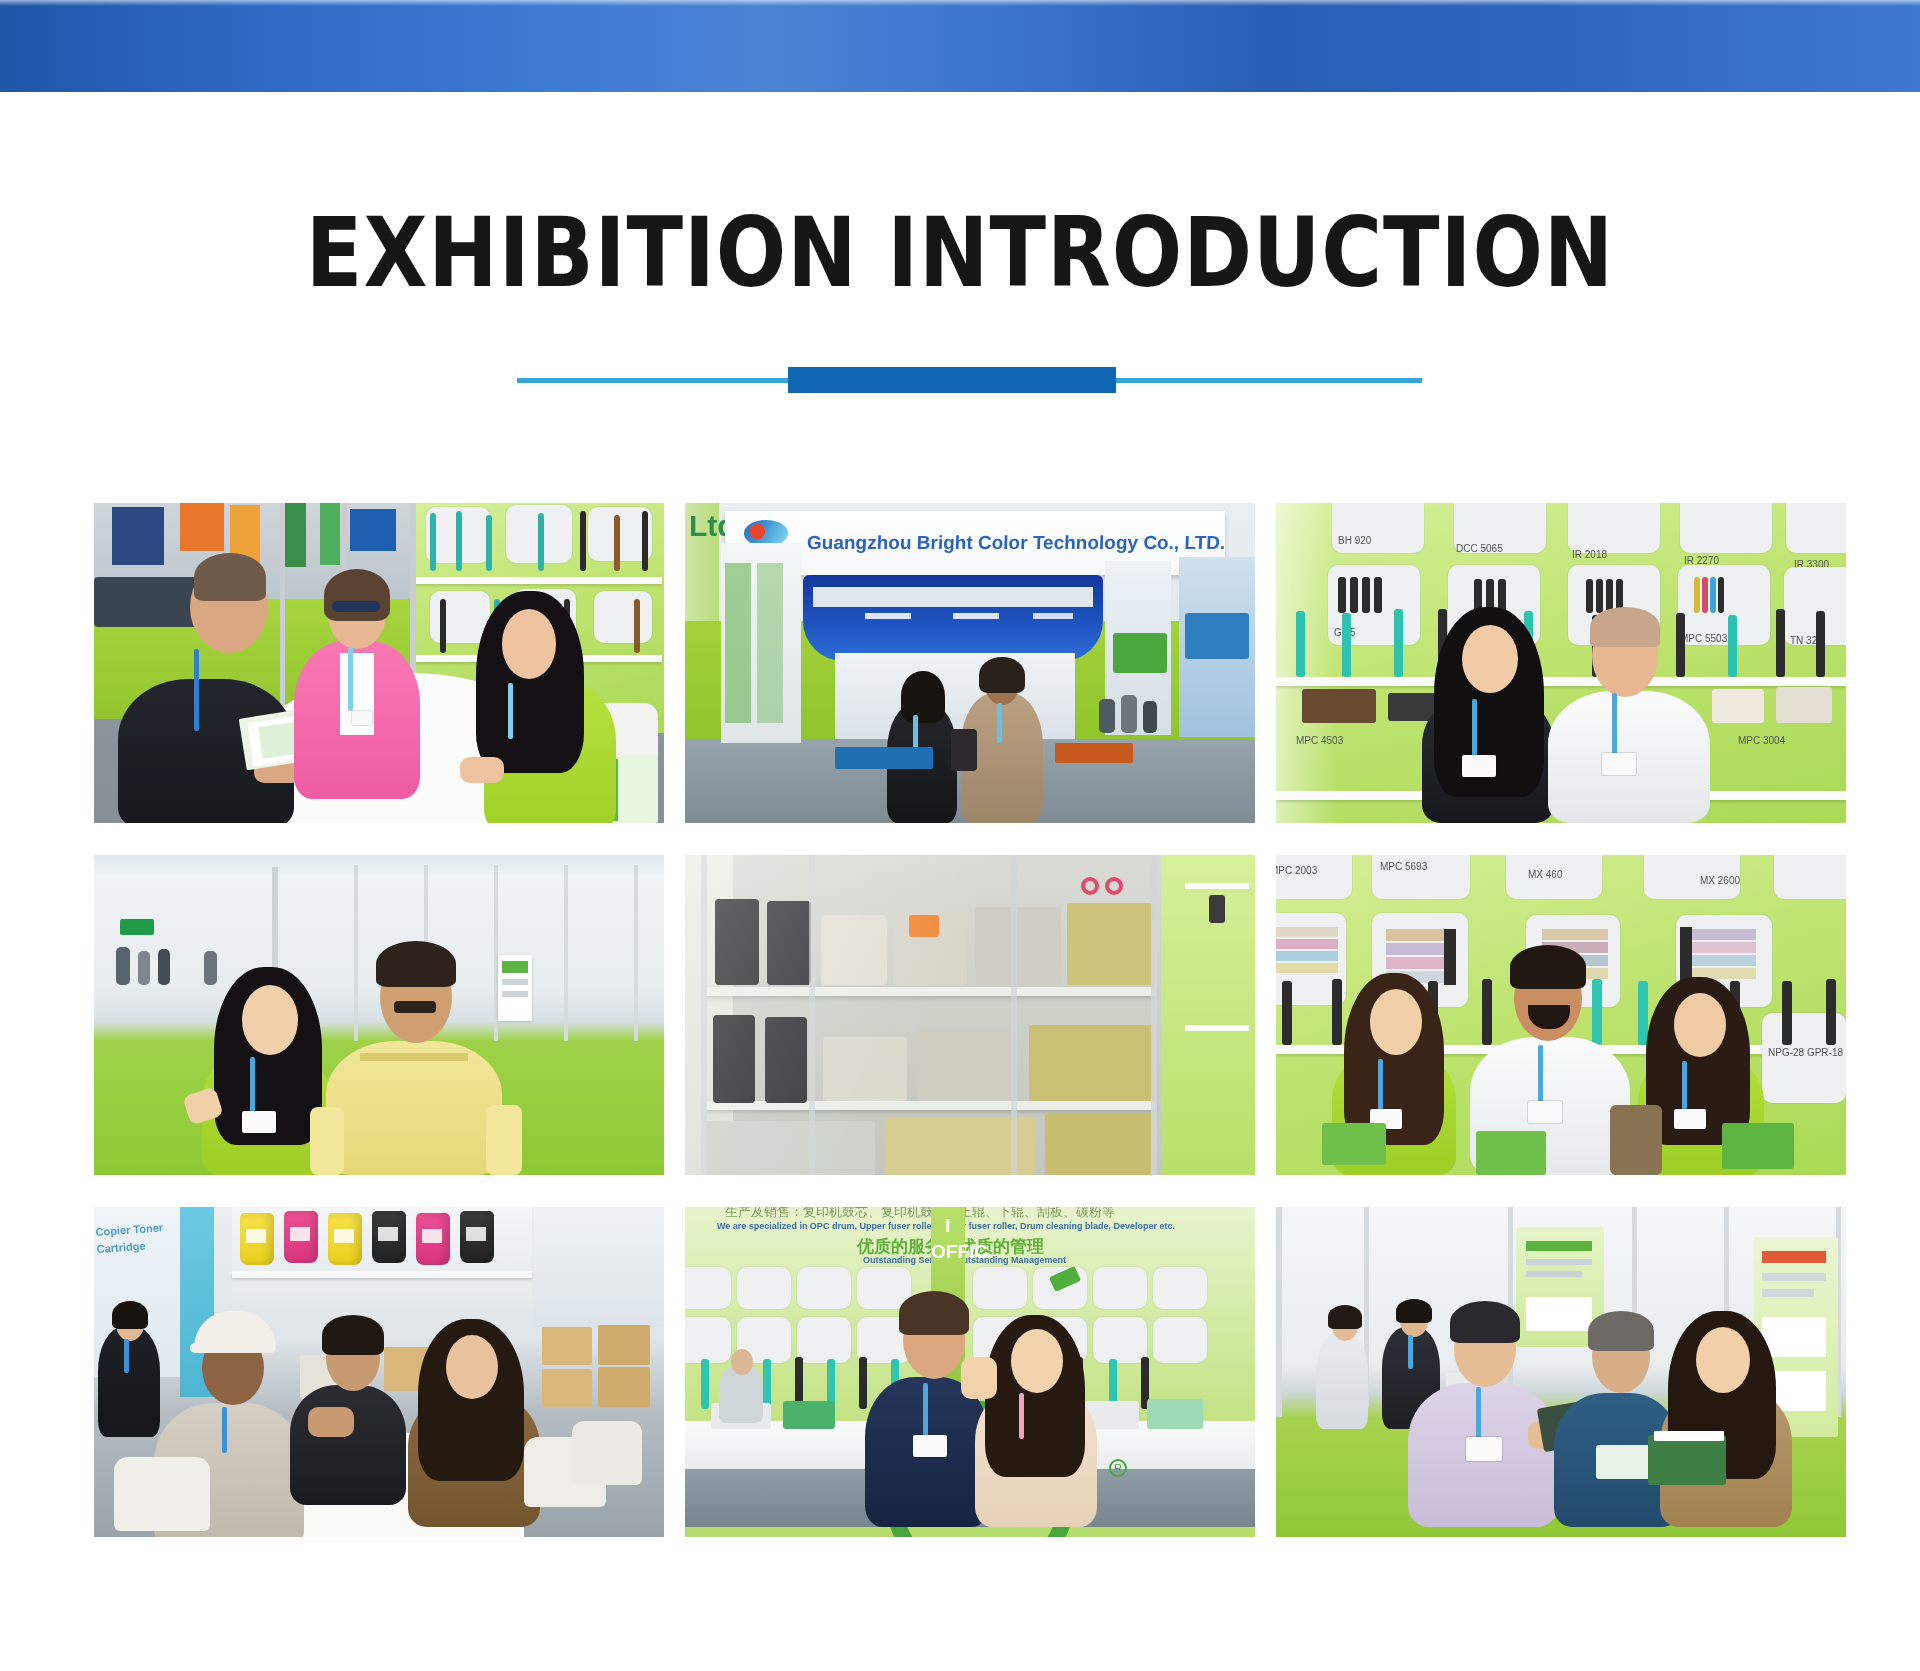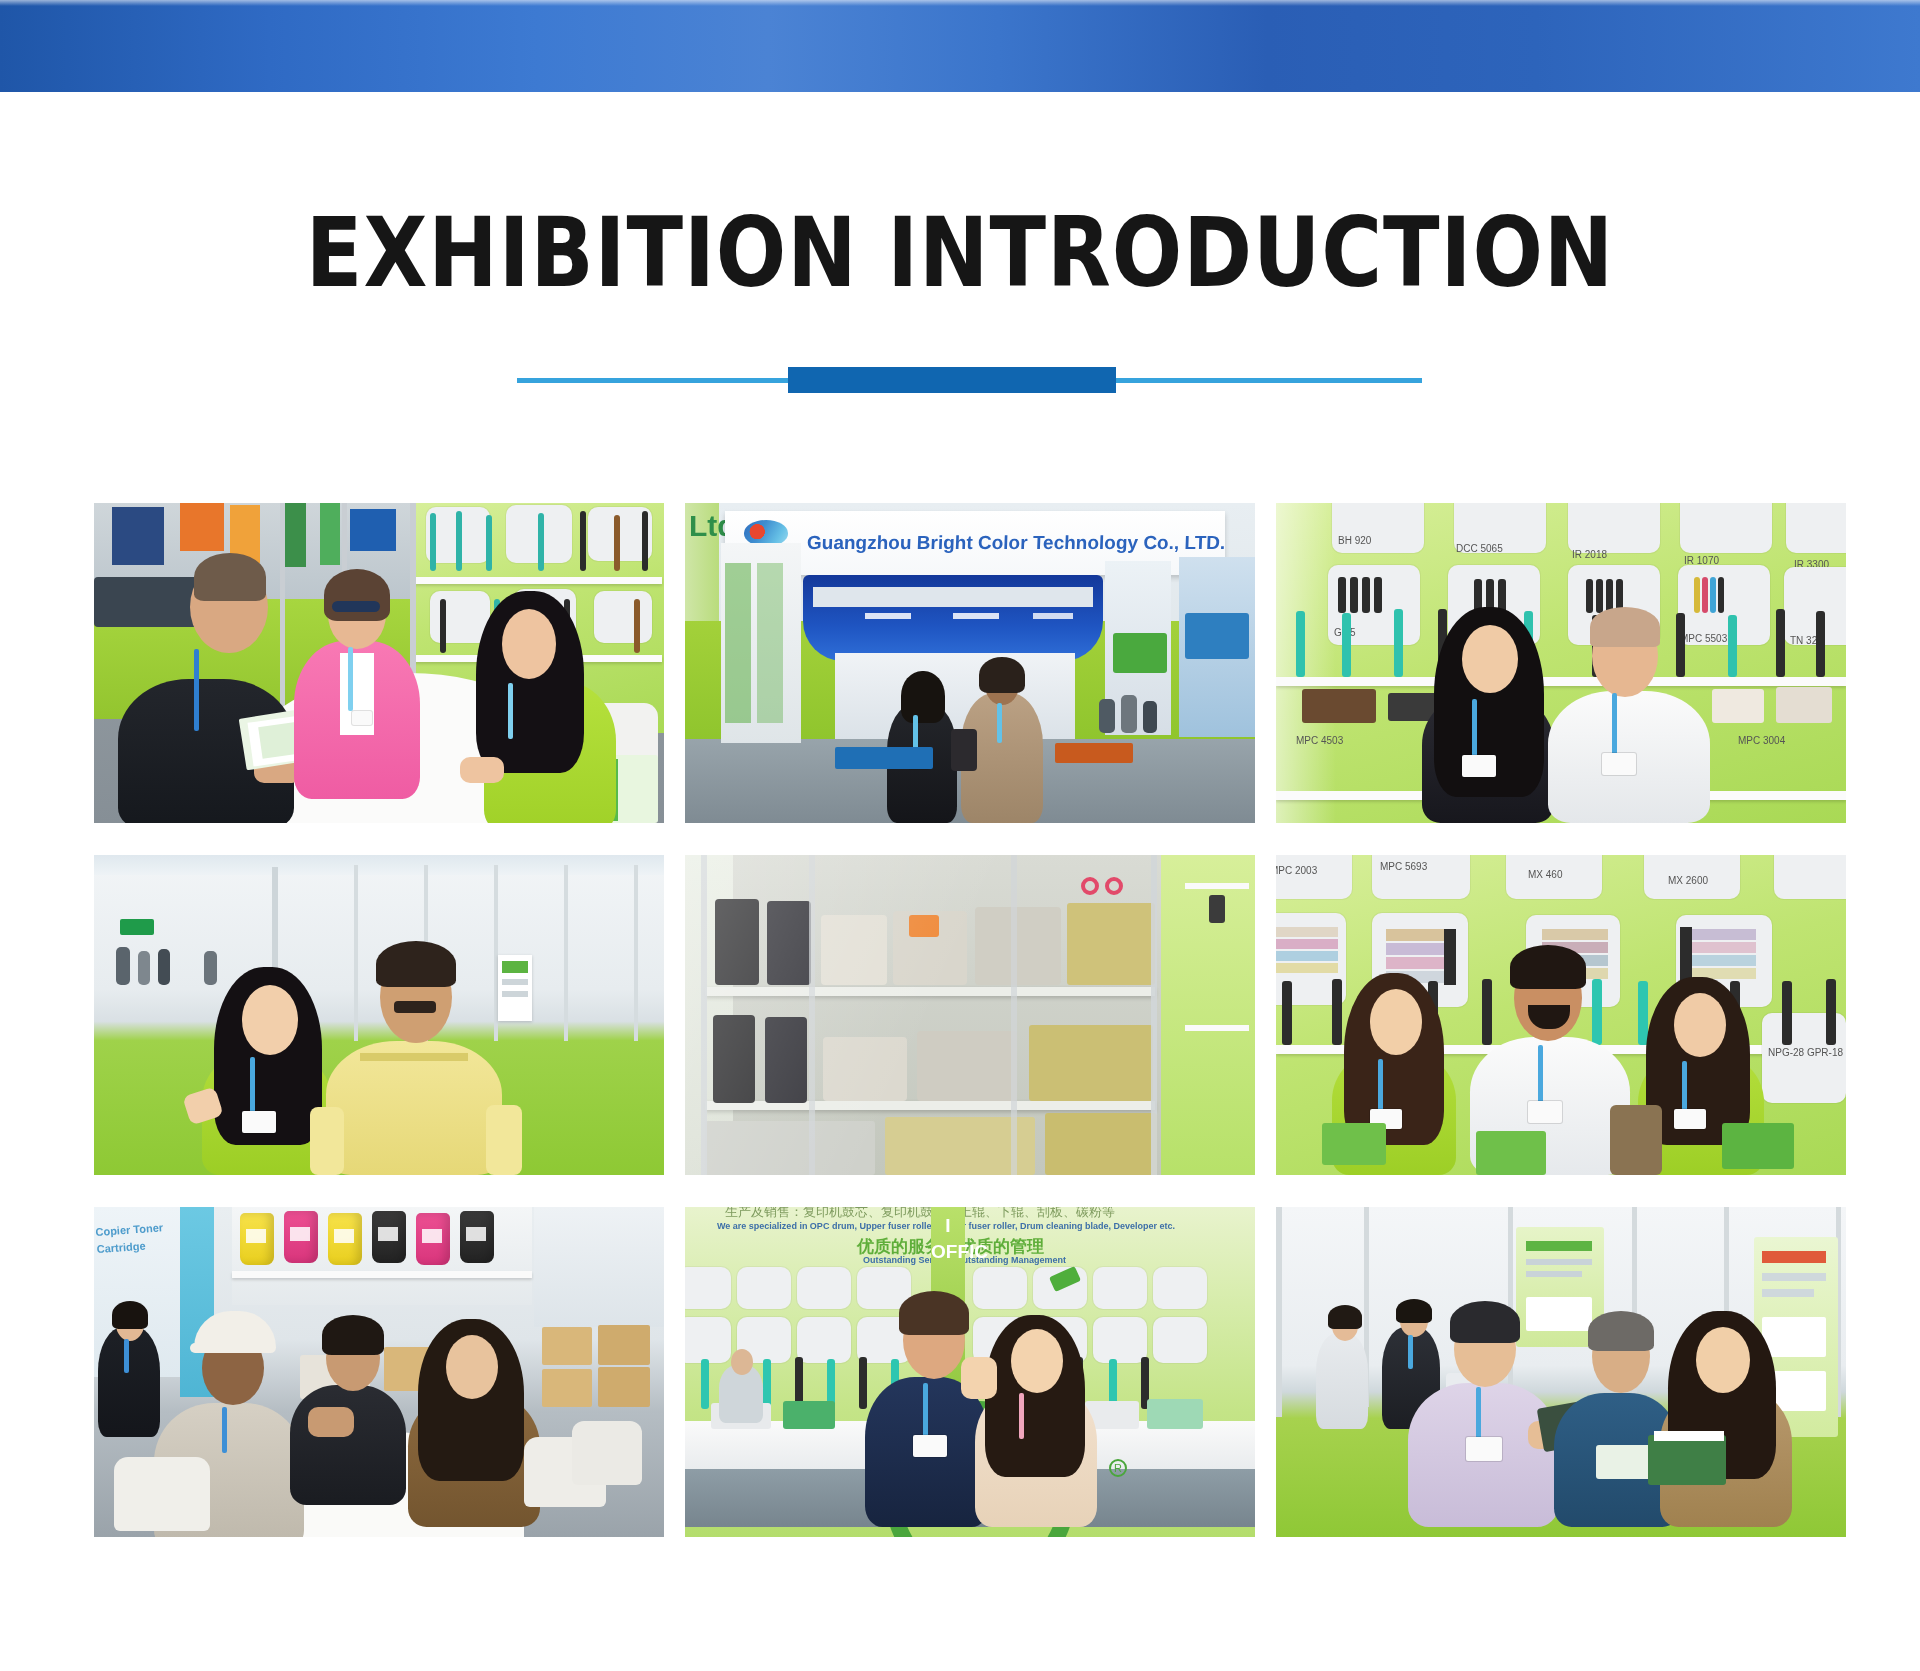--- a/index.html
+++ b/index.html
@@ -326,21 +326,21 @@
     <div class="shelf" style="left:0;top:288px;width:570px;height:9px;"></div>
 
     <div class="panel" style="left:56px;top:-28px;width:92px;height:78px;"></div>
     <div class="panel" style="left:178px;top:-30px;width:92px;height:80px;"></div>
     <div class="panel" style="left:292px;top:-30px;width:92px;height:80px;"></div>
     <div class="panel" style="left:404px;top:-28px;width:92px;height:78px;"></div>
     <div class="panel" style="left:510px;top:-30px;width:92px;height:80px;"></div>
     <div class="lbl" style="left:62px;top:32px;">BH 920</div>
     <div class="lbl" style="left:180px;top:40px;">DCC 5065</div>
     <div class="lbl" style="left:296px;top:46px;">IR 2018</div>
-    <div class="lbl" style="left:408px;top:52px;">IR 1070</div>
+    <div class="lbl" style="left:408px;top:52px;">IR 2270</div>
     <div class="lbl" style="left:518px;top:56px;">IR 3300</div>
 
     <div class="panel" style="left:52px;top:62px;width:92px;height:80px;"></div>
     <div class="panel" style="left:172px;top:62px;width:92px;height:80px;"></div>
     <div class="panel" style="left:292px;top:62px;width:92px;height:80px;"></div>
     <div class="panel" style="left:402px;top:62px;width:92px;height:80px;"></div>
     <div class="panel" style="left:508px;top:64px;width:92px;height:78px;"></div>
     <div class="lbl" style="left:58px;top:124px;">G 45</div>
     <div class="lbl" style="left:178px;top:126px;">G 67</div>
     <div class="lbl" style="left:404px;top:130px;">MPC 5503</div>
@@ -479,21 +479,21 @@
     <div class="fill wall-lime"></div>
     <div class="shelf" style="left:0;top:190px;width:570px;height:9px;"></div>
     <div class="panel" style="left:-10px;top:-22px;width:86px;height:66px;"></div>
     <div class="panel" style="left:96px;top:-26px;width:98px;height:70px;"></div>
     <div class="panel" style="left:230px;top:-26px;width:96px;height:70px;"></div>
     <div class="panel" style="left:368px;top:-24px;width:96px;height:68px;"></div>
     <div class="panel" style="left:498px;top:-26px;width:86px;height:70px;"></div>
     <div class="lbl" style="left:-6px;top:10px;">MPC 2003</div>
     <div class="lbl" style="left:104px;top:6px;">MPC 5693</div>
     <div class="lbl" style="left:252px;top:14px;">MX 460</div>
-    <div class="lbl" style="left:392px;top:20px;">MX 2600</div>
+    <div class="lbl" style="left:424px;top:20px;">MX 2600</div>
     <div class="panel" style="left:-14px;top:58px;width:84px;height:92px;"></div>
     <div class="panel" style="left:96px;top:58px;width:96px;height:94px;"></div>
     <div class="panel" style="left:250px;top:60px;width:94px;height:92px;"></div>
     <div class="panel" style="left:400px;top:60px;width:96px;height:92px;"></div>
     <div class="lbl" style="left:110px;top:132px;">TN 328</div>
     <div class="lbl" style="left:262px;top:136px;">TN 619</div>
     <div class="lbl" style="left:410px;top:140px;">MPC 6003</div>
 
     <div class="ph" style="left:-6px;top:72px;width:68px;height:10px;background:#e0d6c6;"></div>
     <div class="ph" style="left:-6px;top:84px;width:68px;height:10px;background:#d9aec6;"></div>

